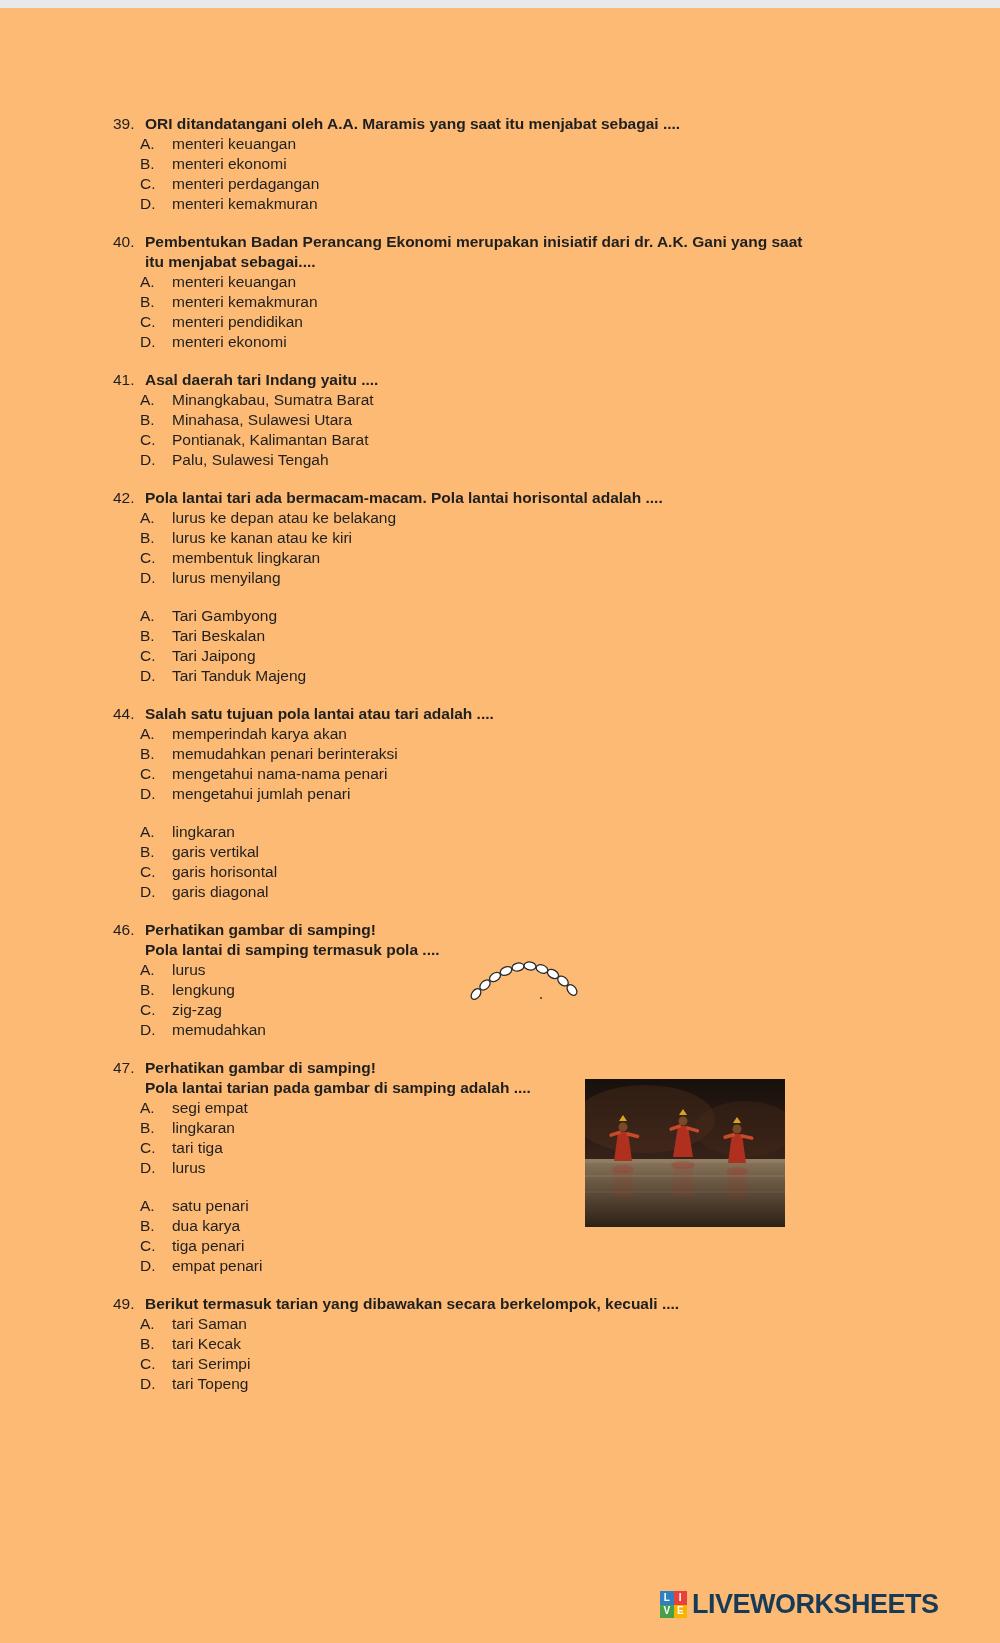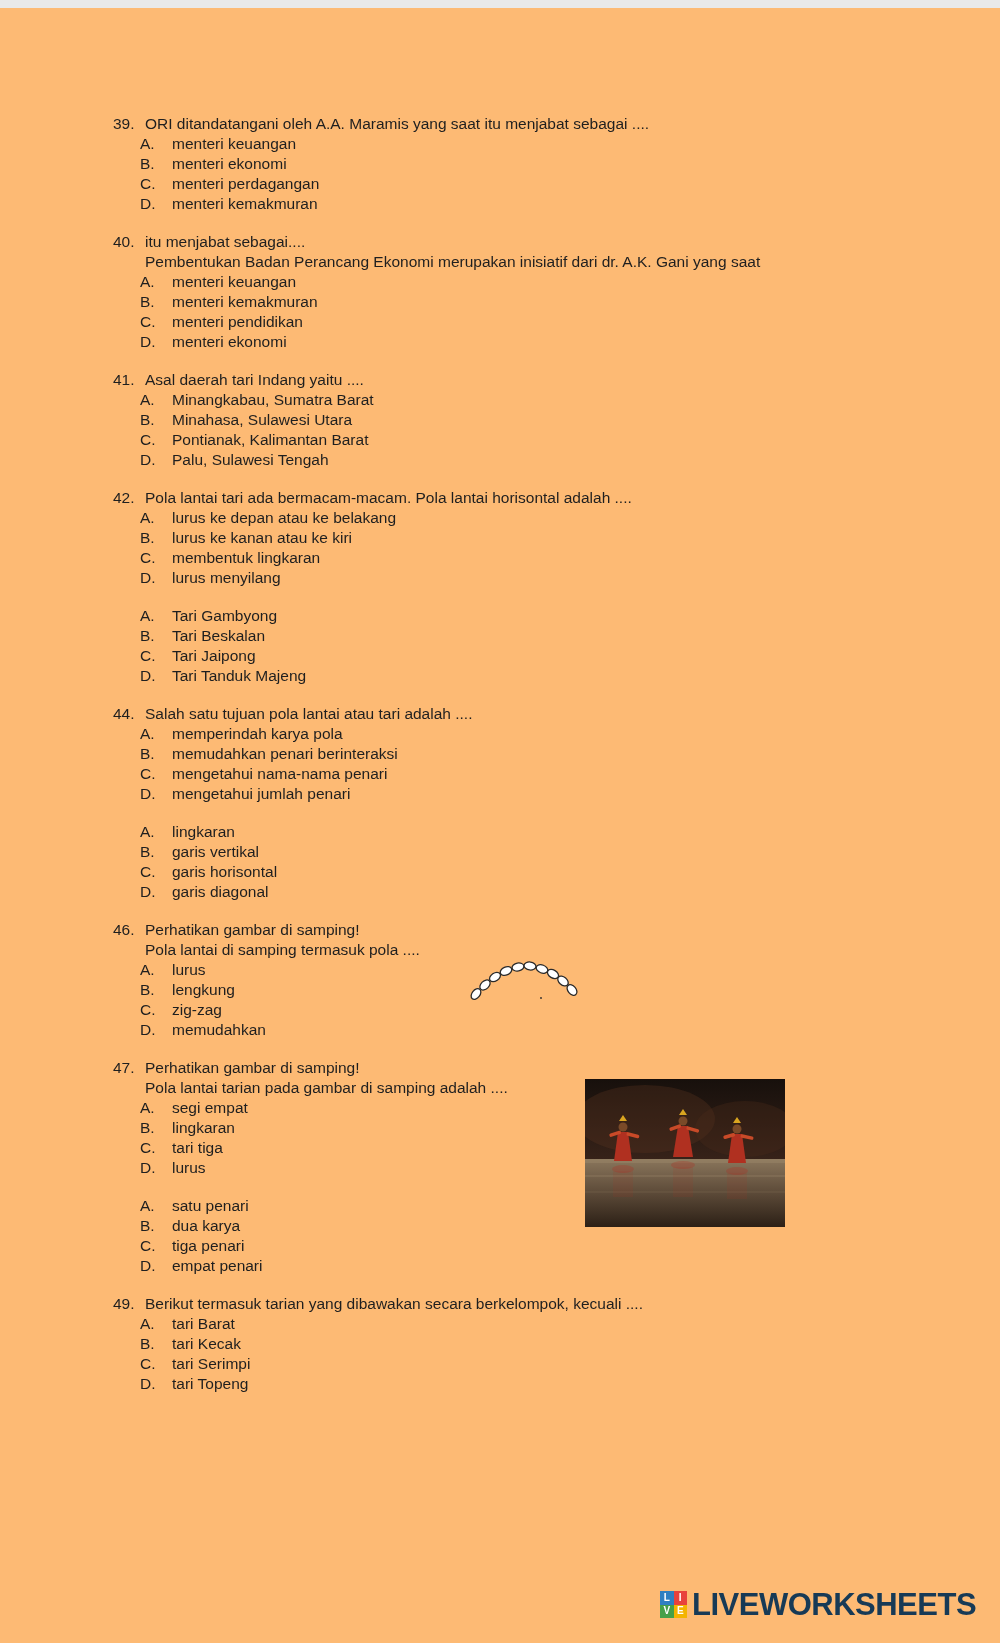--- a/index.html
+++ b/index.html
@@ -15,21 +15,21 @@
     overflow:hidden;
   }
   .content{
     position:absolute;
     left:113px;top:106px;
     width:820px;
   }
   .question{margin-bottom:18px;}
   .q-row{display:flex;}
   .q-number{flex:0 0 32px;}
-  .q-lines{flex:1;}
+  .q-lines{flex:1;font-weight:bold;}
   .options{margin-left:27px;}
   .option-row{display:flex;}
   .opt-letter{flex:0 0 32px;}
   .opt-text{flex:1;}
 
   .curve-figure{
     position:absolute;
     left:466px;top:946px;
     width:122px;height:52px;
   }
@@ -54,21 +54,21 @@
     margin-right:5px;
   }
   .logo-cell{
     display:flex;align-items:center;justify-content:center;
     color:#ffffff;
     font-size:10px;
     font-weight:bold;
     line-height:1;
   }
   .logo-text{
-    font-size:31px;
+    font-size:27px;
     font-weight:bold;
     letter-spacing:-0.5px;
     line-height:27px;
     text-align:center;
   }
 </style>
 </head>
 <body>
 
 <div class="page">
@@ -98,22 +98,22 @@
             <span class="opt-letter">D.</span>
             <span class="opt-text">menteri kemakmuran</span>
           </div>
         </div>
     </div>
 
     <div class="question">
       <div class="q-row">
         <div class="q-number">40.</div>
         <div class="q-lines">
+            <div>Pembentukan Badan Perancang Ekonomi merupakan inisiatif dari dr. A.K. Gani yang saat</div>
             <div>itu menjabat sebagai....</div>
-            <div>Pembentukan Badan Perancang Ekonomi merupakan inisiatif dari dr. A.K. Gani yang saat</div>
           </div>
       </div>
       <div class="options">
           <div class="option-row">
             <span class="opt-letter">A.</span>
             <span class="opt-text">menteri keuangan</span>
           </div>
           <div class="option-row">
             <span class="opt-letter">B.</span>
             <span class="opt-text">menteri kemakmuran</span>
@@ -207,21 +207,21 @@
     <div class="question">
       <div class="q-row">
         <div class="q-number">44.</div>
         <div class="q-lines">
             <div>Salah satu tujuan pola lantai atau tari adalah ....</div>
           </div>
       </div>
       <div class="options">
           <div class="option-row">
             <span class="opt-letter">A.</span>
-            <span class="opt-text">memperindah karya pola</span>
+            <span class="opt-text">memperindah karya akan</span>
           </div>
           <div class="option-row">
             <span class="opt-letter">B.</span>
             <span class="opt-text">memudahkan penari berinteraksi</span>
           </div>
           <div class="option-row">
             <span class="opt-letter">C.</span>
             <span class="opt-text">mengetahui nama-nama penari</span>
           </div>
           <div class="option-row">
@@ -332,21 +332,21 @@
     <div class="question">
       <div class="q-row">
         <div class="q-number">49.</div>
         <div class="q-lines">
             <div>Berikut termasuk tarian yang dibawakan secara berkelompok, kecuali ....</div>
           </div>
       </div>
       <div class="options">
           <div class="option-row">
             <span class="opt-letter">A.</span>
-            <span class="opt-text">tari Barat</span>
+            <span class="opt-text">tari Saman</span>
           </div>
           <div class="option-row">
             <span class="opt-letter">B.</span>
             <span class="opt-text">tari Kecak</span>
           </div>
           <div class="option-row">
             <span class="opt-letter">C.</span>
             <span class="opt-text">tari Serimpi</span>
           </div>
           <div class="option-row">

